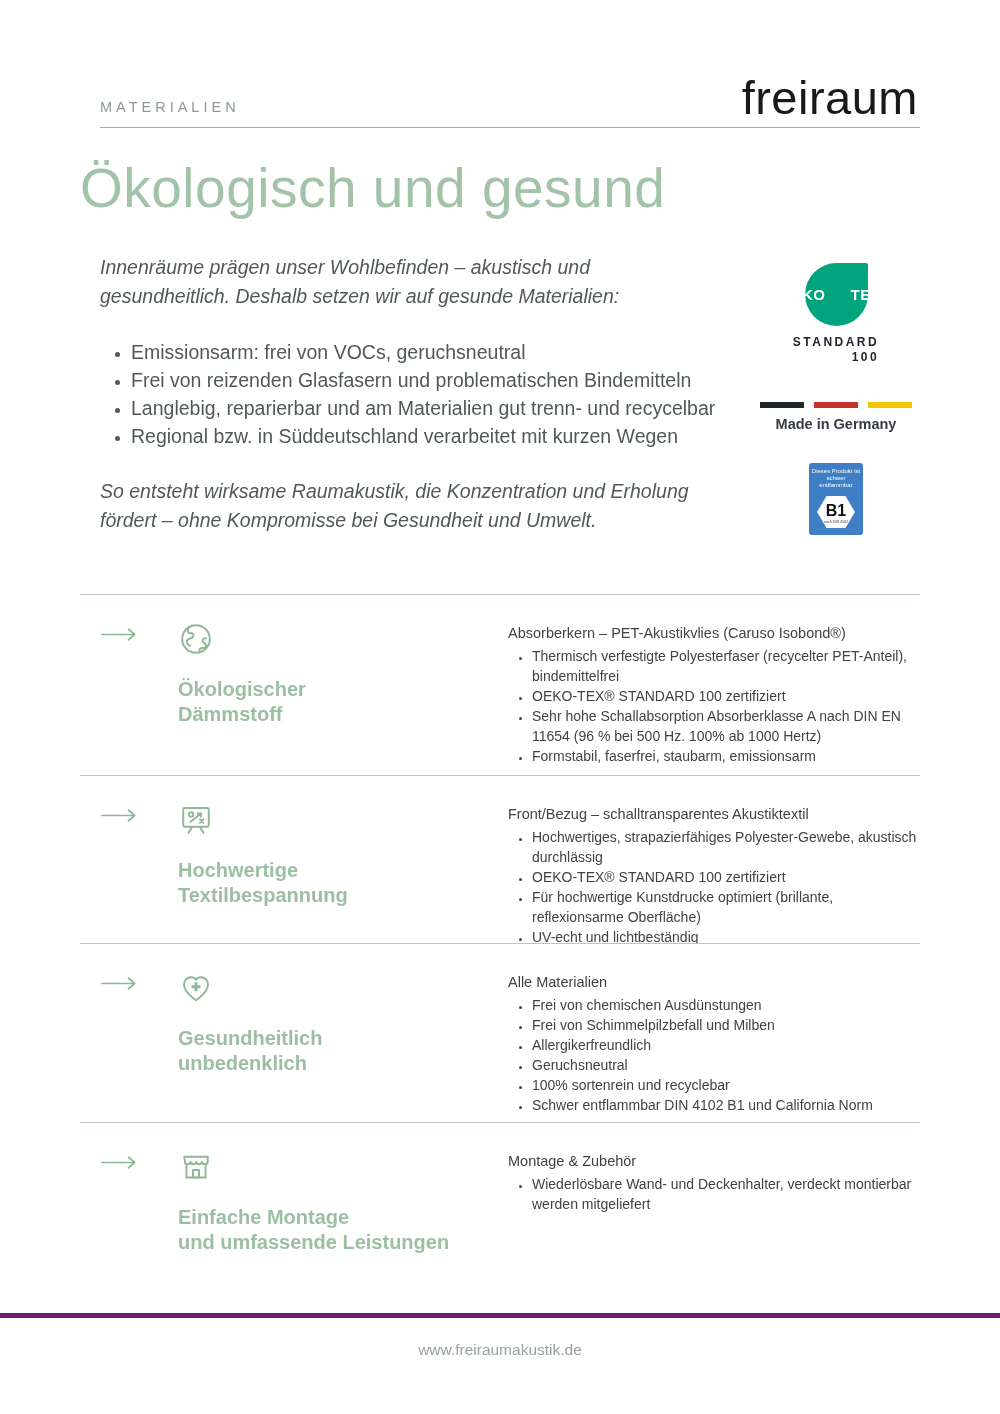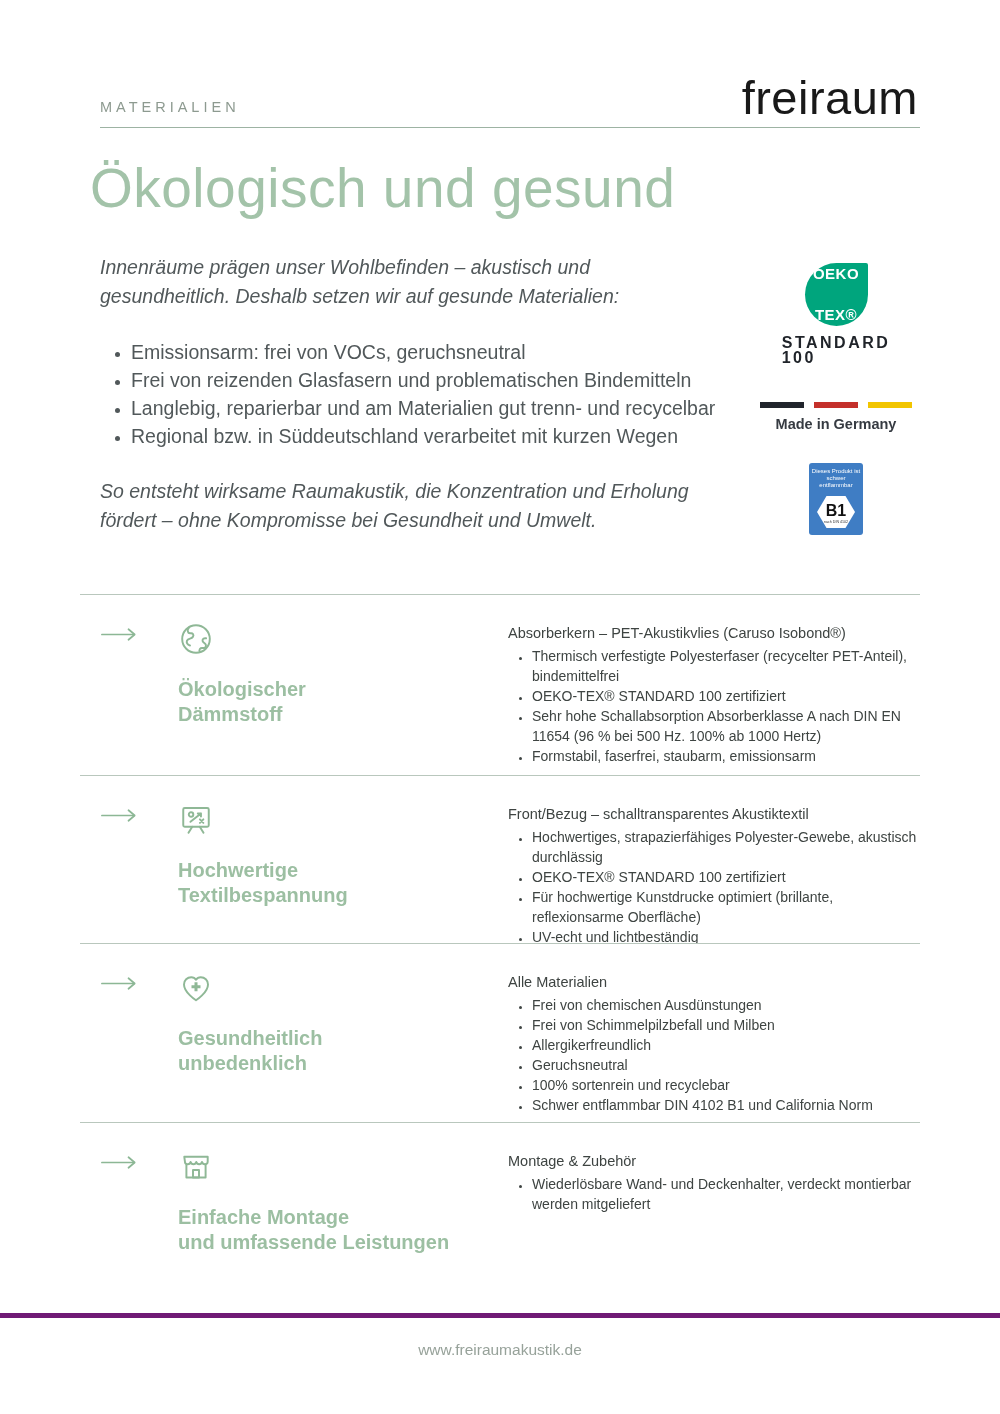--- a/index.html
+++ b/index.html
@@ -5,33 +5,33 @@
   html,body{margin:0;padding:0;background:#ffffff;}
   .page{
     position:relative;width:1000px;height:1414px;background:#fff;
     font-family:"Liberation Sans",sans-serif;color:#4e5552;overflow:hidden;
   }
   
   .eyebrow{position:absolute;left:100px;top:99px;font-size:14.5px;letter-spacing:4px;color:#8d9a90;}
   .brand{position:absolute;right:82px;top:70px;font-size:47px;font-weight:400;letter-spacing:.5px;color:#191919;}
   .top-rule{position:absolute;left:100px;right:80px;top:127px;border-top:1.5px solid #9db3a3;}
   
-  .title{position:absolute;left:90px;top:156px;margin:0;font-size:55px;font-weight:400;letter-spacing:.5px;color:#a3c3a9;}
+  .title{position:absolute;left:80px;top:156px;margin:0;font-size:55px;font-weight:400;letter-spacing:.5px;color:#a3c3a9;}
   .hero-text{position:absolute;left:100px;top:253px;width:620px;}
   .intro,.closing{margin:0;font-size:19.5px;line-height:29px;color:#51585a;font-style:italic;}
   .intro-bullets{margin:27px 0 0 0;padding:0 0 0 31px;}
   .intro-bullets li{font-size:19.5px;line-height:28px;color:#51585a;}
   .intro-bullets li::marker{font-size:15px;}
   .closing{margin-top:27px;width:640px;}
   
   .badges{position:absolute;right:78px;top:263px;width:172px;display:flex;flex-direction:column;align-items:center;}
   .oeko-badge{width:63px;height:63px;background:#00a57d;border-radius:50% 2px 50% 50%;
-    display:flex;flex-direction:column;align-items:center;justify-content:center;
+    display:flex;flex-direction:row;align-items:center;justify-content:center;
     color:#fff;font-weight:bold;font-size:15px;line-height:16px;letter-spacing:.5px;gap:25px;}
-  .oeko-sub{margin-top:9px;text-align:left;font-weight:bold;font-size:16px;line-height:15px;letter-spacing:2.5px;color:#20242a;}
+  .oeko-sub{margin-top:9px;text-align:right;font-weight:bold;font-size:12px;line-height:15px;letter-spacing:2.5px;color:#20242a;}
   .mig{margin-top:37px;display:flex;flex-direction:column;align-items:center;}
   .mig-bars{display:flex;gap:10px;}
   .mig-bar{width:44px;height:6px;}
   .mig-label{margin-top:8px;font-weight:bold;font-size:14.5px;color:#363b42;}
   .b1-badge{margin-top:31px;width:54px;height:72px;background:#3f7dc4;border-radius:3px;
     display:flex;flex-direction:column;align-items:center;justify-content:flex-start;padding-top:5px;box-sizing:border-box;}
   .b1-top{color:#fff;font-size:6px;line-height:7px;text-align:center;}
   .b1-badge svg{margin-top:3px;}
   
   .features{position:absolute;left:0;right:0;top:594px;}

